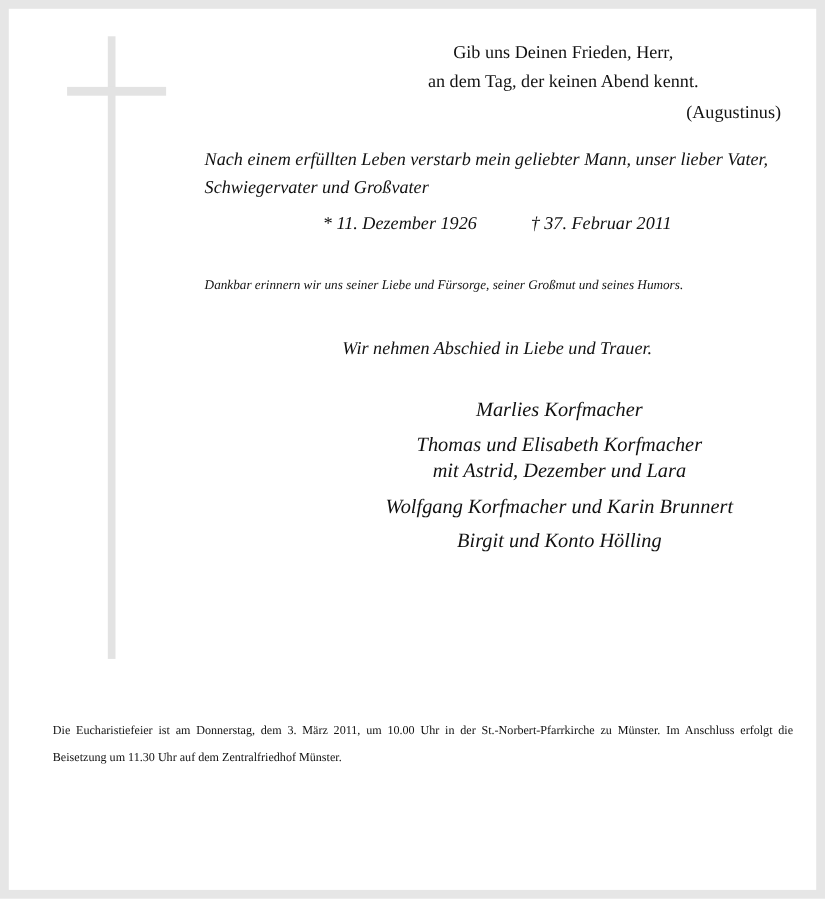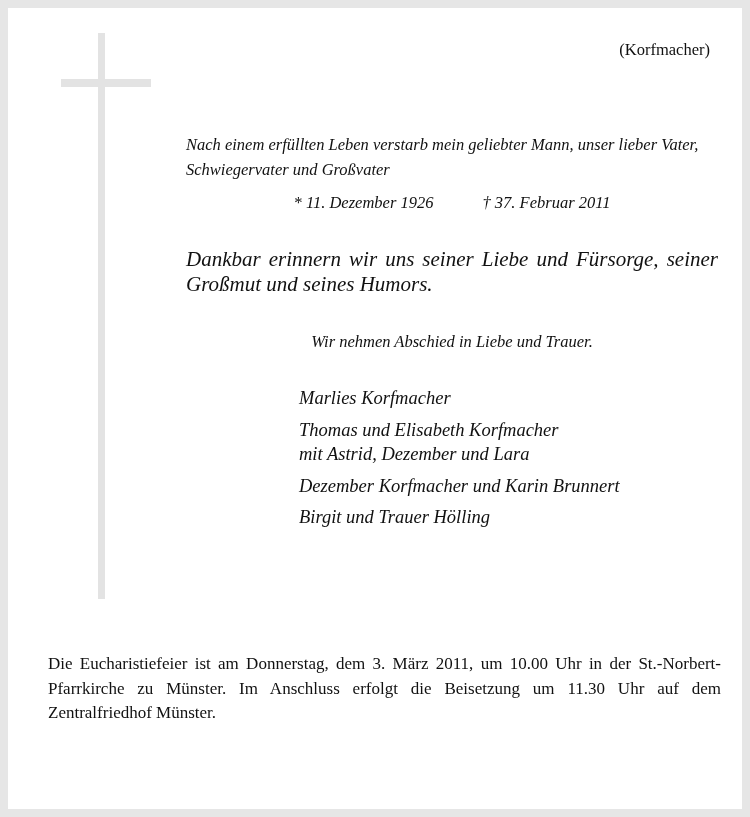--- a/index.html
+++ b/index.html
@@ -104,21 +104,21 @@
     text-align: center;
     font-size: 16.5px;
     line-height: 24px;
     margin: 0;
     padding-top: 9px;
     white-space: nowrap;
   }
   .date-birth { margin-right: 49px; }
 
   .gratitude {
-    font-size: 21px;
+    font-size: 12px;
     line-height: 25px;
     text-align: justify;
     margin: 0;
     padding-top: 32px;
   }
 
   .farewell {
     font-size: 16.5px;
     line-height: 25px;
     text-align: center;
@@ -128,38 +128,39 @@
 
   
   .survivors {
     list-style: none;
     margin: 0;
     padding: 0;
     padding-top: 26px;
     padding-left: 113px;
     font-size: 18.5px;
     line-height: 25.5px;
+    text-align: center;
   }
   .survivor-line {
     white-space: nowrap;
   }
   .survivor-line.tight {
     margin-top: -1px;
   }
   .survivor-line.spaced {
     margin-top: 6px;
   }
 
   
   .footer-block {
     position: absolute;
     left: 40px;
     top: 644px;
     width: 673px;
-    font-size: 17px;
+    font-size: 11px;
     line-height: 24.5px;
   }
   .footer-para {
     margin: 0;
     text-align: justify;
     text-justify: inter-word;
   }
   .footer-para + .footer-para {
     margin-top: 7px;
   }
@@ -171,42 +172,44 @@
 <body>
 
 <div class="notice-card">
 
   <div class="cross">
     <div class="cross-vertical"></div>
     <div class="cross-horizontal"></div>
   </div>
 
   <div class="epigraph">
-    <span class="epigraph-attrib">(Korfmacher)</span>
+    <span class="epigraph-line">Gib uns Deinen Frieden, Herr,</span>
+    <span class="epigraph-line">an dem Tag, der keinen Abend kennt.</span>
+    <span class="epigraph-attrib">(Augustinus)</span>
   </div>
 
   <div class="body-col">
 
     <p class="intro">Nach einem erfüllten Leben verstarb mein geliebter Mann, unser lieber Vater, Schwiegervater und Großvater</p>
 
 
     <p class="life-dates">
       <span class="date-birth">* 11. Dezember 1926</span><span class="date-death">† 37. Februar 2011</span>
     </p>
 
     <p class="gratitude">Dankbar erinnern wir uns seiner Liebe und Fürsorge, seiner Großmut und seines Humors.</p>
 
     <p class="farewell">Wir nehmen Abschied in Liebe und Trauer.</p>
 
     <ul class="survivors">
       <li class="survivor-line spaced">Marlies Korfmacher</li>
       <li class="survivor-line spaced">Thomas und Elisabeth Korfmacher</li>
       <li class="survivor-line tight">mit Astrid, Dezember und Lara</li>
-      <li class="survivor-line spaced">Dezember Korfmacher und Karin Brunnert</li>
-      <li class="survivor-line spaced">Birgit und Trauer Hölling</li>
+      <li class="survivor-line spaced">Wolfgang Korfmacher und Karin Brunnert</li>
+      <li class="survivor-line spaced">Birgit und Konto Hölling</li>
     </ul>
 
   </div>
 
   <div class="footer-block">
     <p class="footer-para last-line-natural">Die Eucharistiefeier ist am Donnerstag, dem 3. März 2011, um 10.00 Uhr in der St.-Norbert-Pfarrkirche zu Münster. Im Anschluss erfolgt die Beisetzung um 11.30 Uhr auf dem Zentralfriedhof Münster.</p>
   </div>
 
 </div>
 

